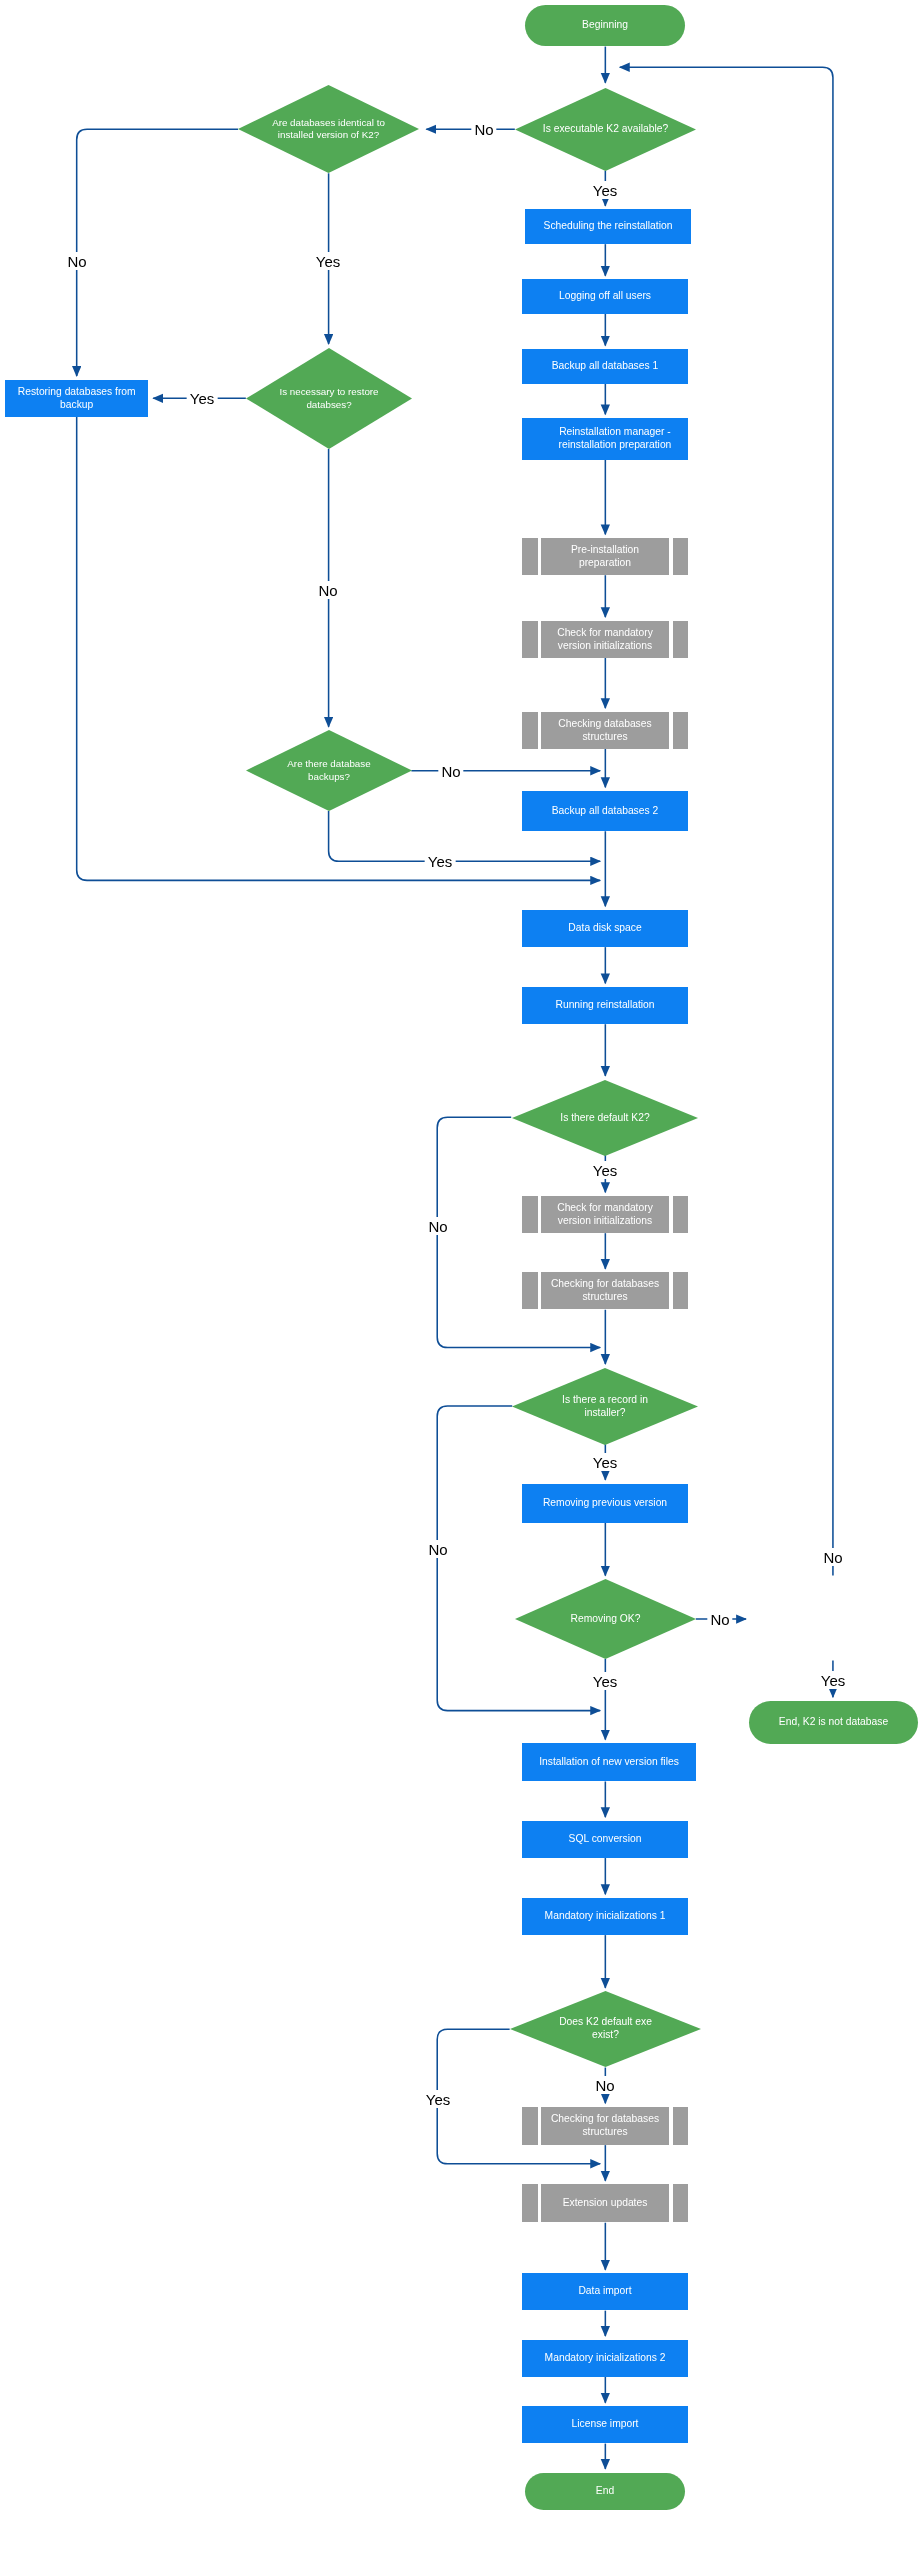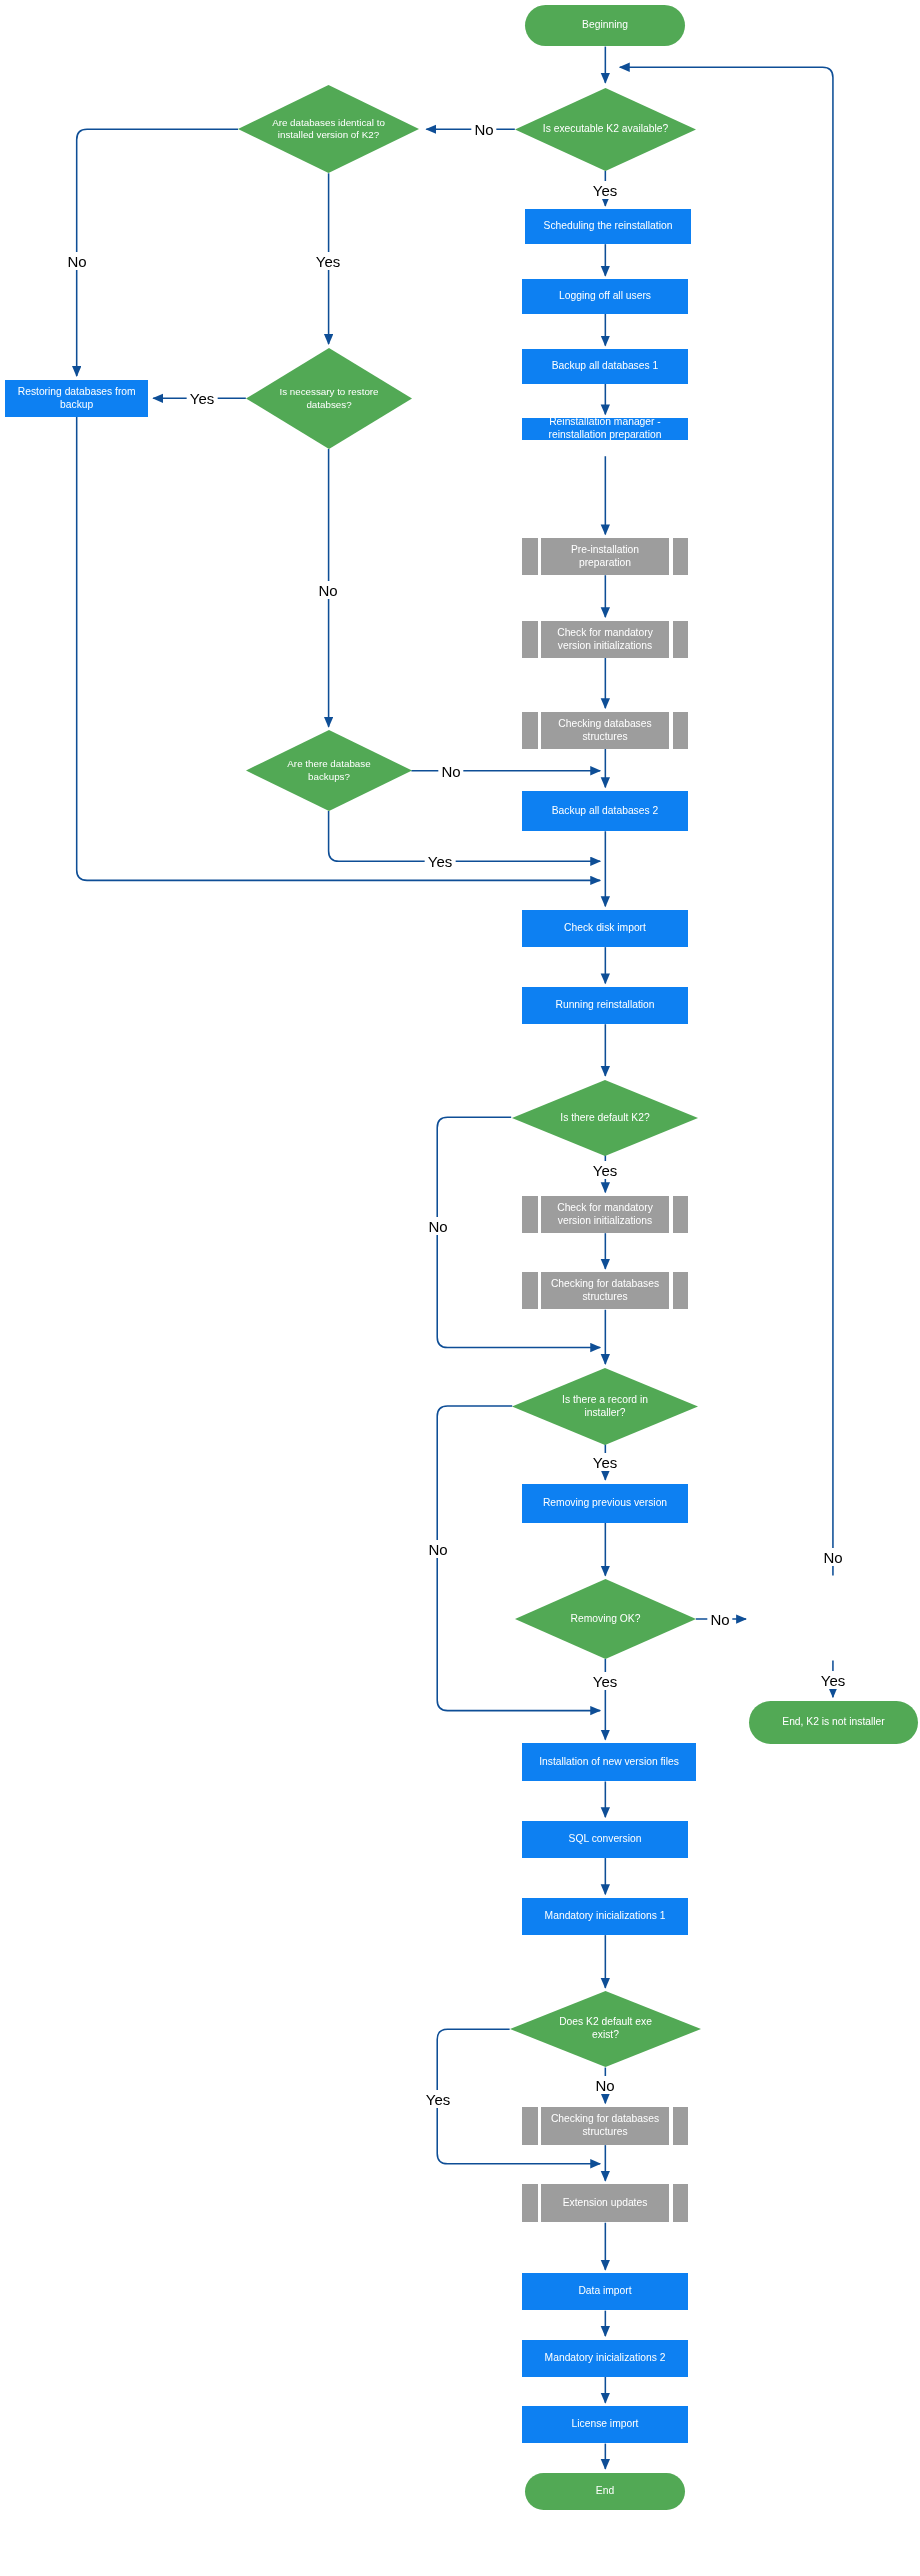--- a/index.html
+++ b/index.html
@@ -97,42 +97,42 @@
     </div>
 
   <div class="node proc" style="left:522px;top:279px;width:166px;height:35px;">
     <span class="lbl" style="width:92%">Logging off all users</span>
     </div>
 
   <div class="node proc" style="left:522px;top:349px;width:166px;height:35px;">
     <span class="lbl" style="width:92%">Backup all databases 1</span>
     </div>
 
-  <div class="node proc" style="left:522px;top:418px;width:166px;height:22px;">
+  <div class="node proc" style="left:522px;top:418px;width:166px;height:42px;justify-content:flex-end;">
     <span class="lbl" style="width:88%">Reinstallation manager - reinstallation preparation</span>
     </div>
 
   <div class="node pre" style="left:522px;top:538px;width:166px;height:37px;">
     <span class="lbl">Pre-installation preparation</span>
     </div>
 
   <div class="node pre" style="left:522px;top:621px;width:166px;height:37px;">
     <span class="lbl">Check for mandatory version initializations</span>
     </div>
 
   <div class="node pre" style="left:522px;top:712px;width:166px;height:37px;">
     <span class="lbl">Checking databases structures</span>
     </div>
 
   <div class="node proc" style="left:522px;top:791px;width:166px;height:40px;">
     <span class="lbl" style="width:92%">Backup all databases 2</span>
     </div>
 
   <div class="node proc" style="left:522px;top:910px;width:166px;height:37px;">
-    <span class="lbl" style="width:92%">Check disk import</span>
+    <span class="lbl" style="width:92%">Data disk space</span>
     </div>
 
   <div class="node proc" style="left:522px;top:987px;width:166px;height:37px;">
     <span class="lbl" style="width:92%">Running reinstallation</span>
     </div>
 
   <div class="node dec" style="left:512px;top:1080px;width:186px;height:76px;">
     <span class="lbl">Is there default K2?</span>
     </div>
 
@@ -207,21 +207,21 @@
   <div class="node dec" style="left:246px;top:348px;width:166px;height:101px;font-size:9.8px;">
     <span class="lbl" style="width:70%">Is necessary to restore databses?</span>
     </div>
 
   <div class="node dec" style="left:246px;top:730px;width:166px;height:81px;font-size:9.8px;">
     <span class="lbl" style="width:70%">Are there database backups?</span>
     </div>
 
 
   <div class="node term" style="left:749px;top:1701px;width:169px;height:43px;">
-    <span class="lbl" style="width:90%">End, K2 is not installer</span>
+    <span class="lbl" style="width:90%">End, K2 is not database</span>
     </div>
 
   <span class="elabel" style="left:484px;top:129px;">No</span>
   <span class="elabel" style="left:605px;top:190px;">Yes</span>
   <span class="elabel" style="left:77px;top:261px;">No</span>
   <span class="elabel" style="left:328px;top:261px;">Yes</span>
   <span class="elabel" style="left:202px;top:398px;">Yes</span>
   <span class="elabel" style="left:328px;top:590px;">No</span>
   <span class="elabel" style="left:451px;top:771px;">No</span>
   <span class="elabel" style="left:440px;top:861px;">Yes</span>

